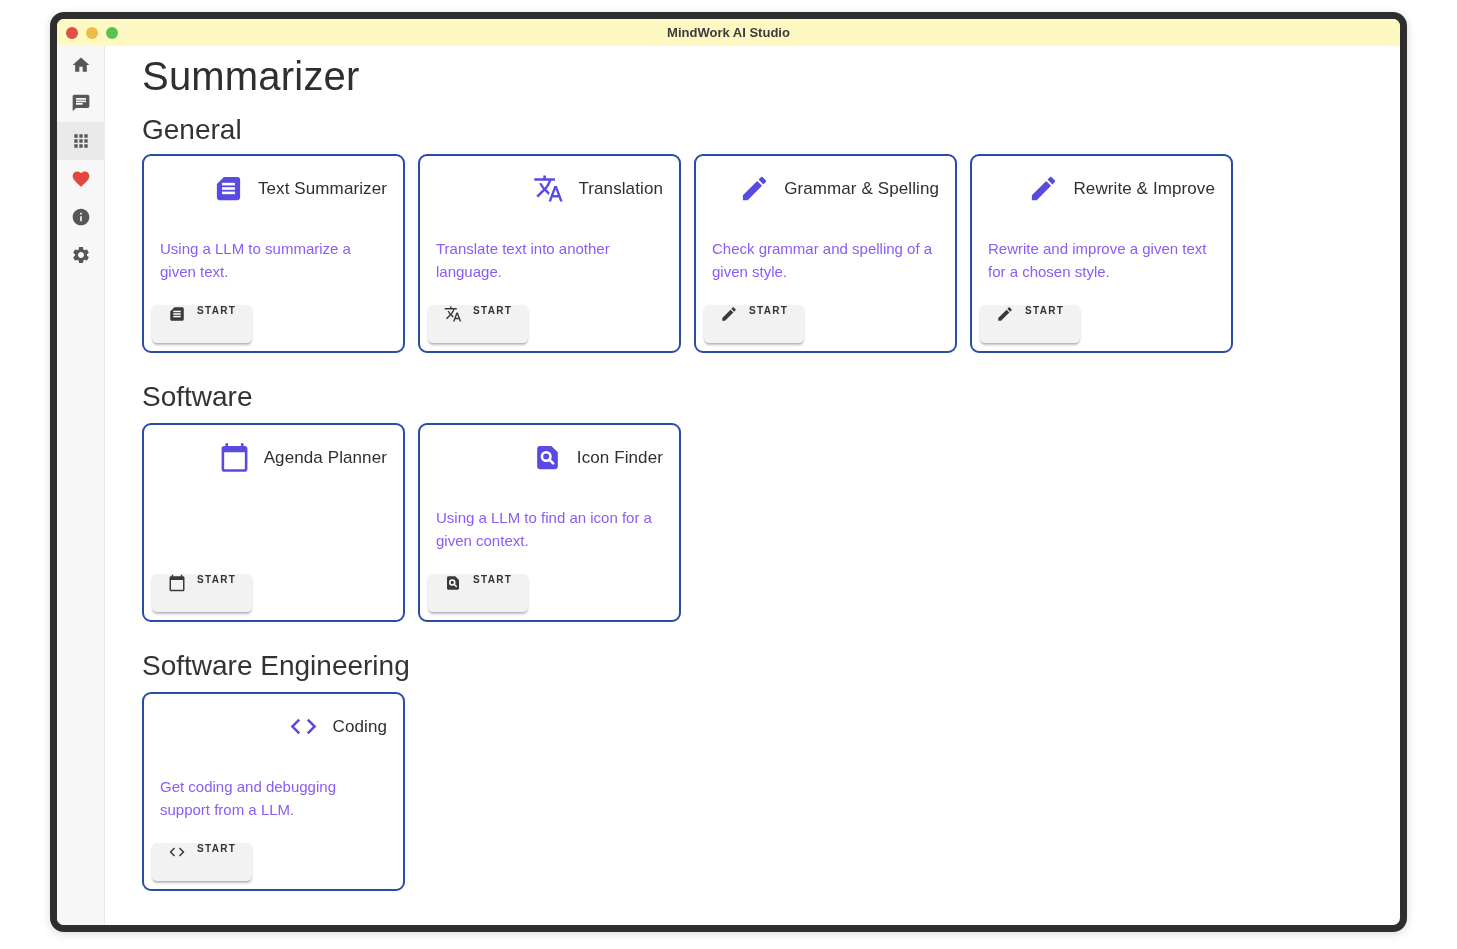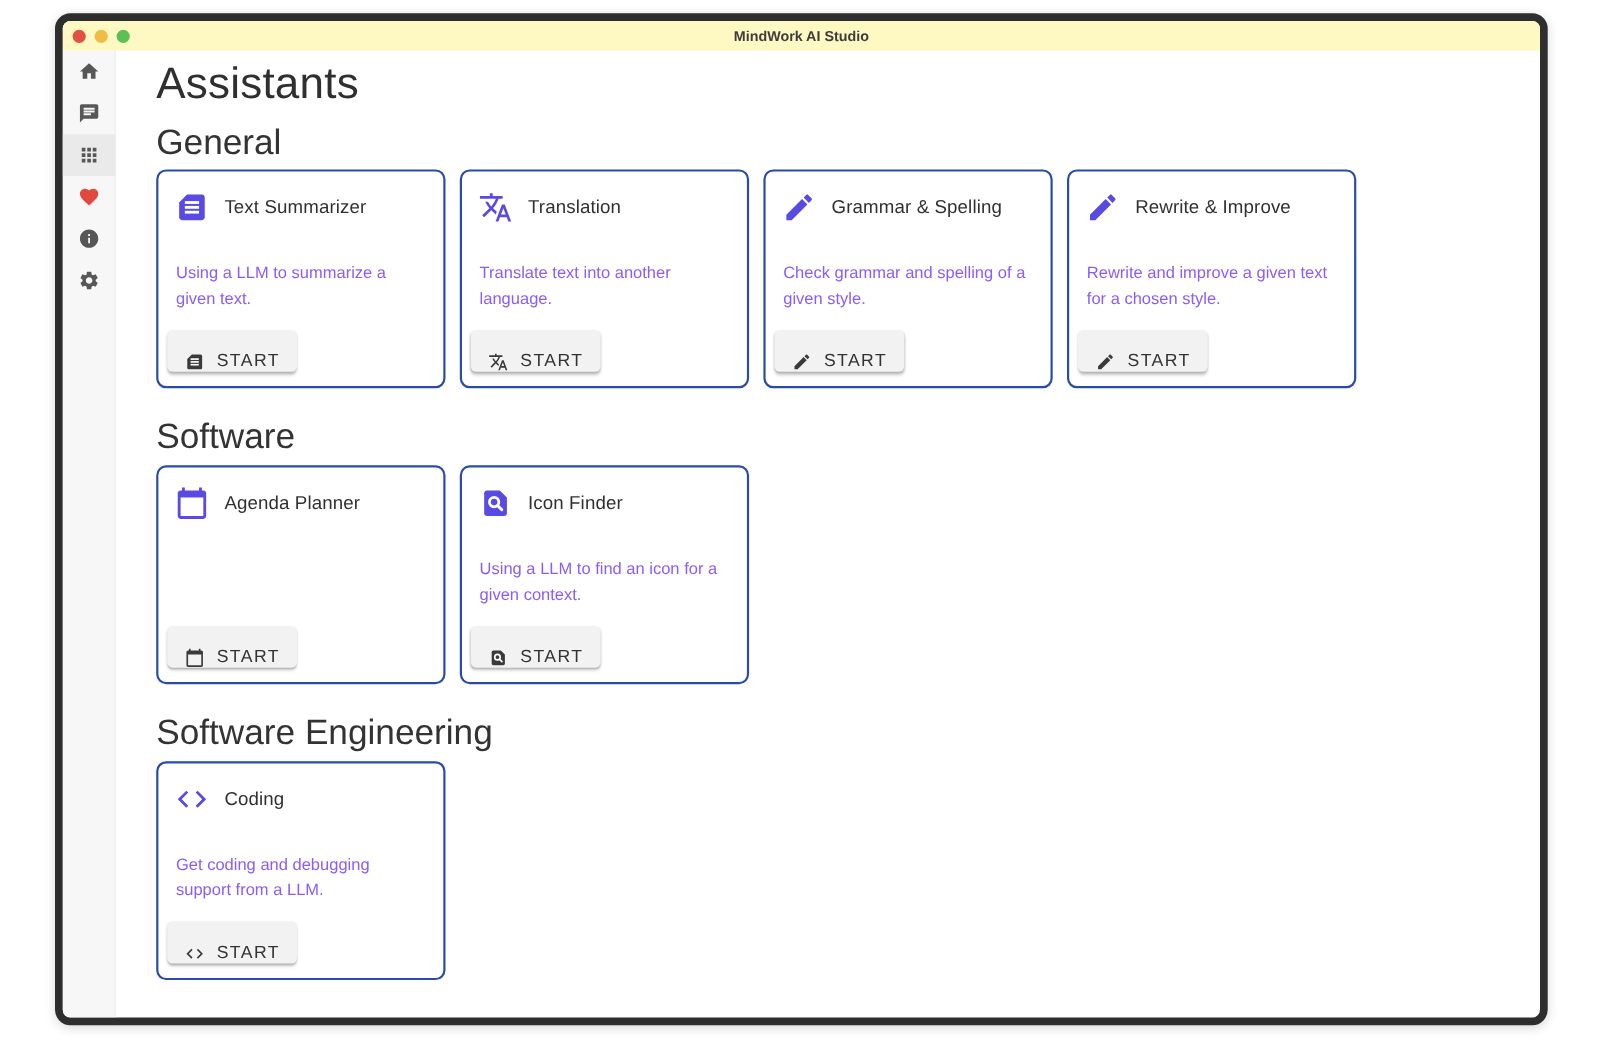--- a/index.html
+++ b/index.html
@@ -40,46 +40,46 @@
   .side-item svg { width: 20px; height: 20px; }
   .side-item.fav { color: #e2483d; }
 
   .main { flex: 1; padding: 0 0 0 37px; overflow: hidden; }
 
   .page-title {
     margin-top: 7px; font-size: 40px; line-height: 47px; font-weight: 400;
     color: #2f2f2f; letter-spacing: 0.2px;
   }
   .section-heading {
-    font-size: 32px; line-height: 33px; font-weight: 400; color: #333333;
+    font-size: 28px; line-height: 33px; font-weight: 400; color: #333333;
   }
   .section-heading.first { margin: 13px 0 8px; }
   .section-heading.rest  { margin: 27px 0 10px; }
 
   .card-row { display: flex; gap: 13px; }
 
   .card {
     width: 263px; height: 199px; background: #ffffff;
     border: 2px solid #2b4ba8; border-radius: 9px; position: relative;
   }
   .card-header {
-    display: flex; align-items: center; gap: 14px; padding: 17px 16px 0 15px;
+    display: flex; align-items: center; gap: 14px; padding: 17px 16px 0 15px; justify-content: flex-end;
   }
   .card-icon { width: 31px; height: 31px; color: #594AE2; flex-shrink: 0; display: flex; }
   .card-icon svg { width: 31px; height: 31px; }
   .card-title { font-size: 17px; font-weight: 500; color: #303030; letter-spacing: 0.1px; }
   .card-desc {
     margin-top: 33px; padding: 0 16px; font-size: 15px; line-height: 23px; color: #8b5cf6;
   }
   .card-actions { position: absolute; left: 8px; bottom: 8px; }
   .start-button {
-    display: inline-flex; align-items: flex-end; gap: 11px; height: 38px; padding: 0 16px;
+    display: inline-flex; align-items: flex-start; gap: 11px; height: 38px; padding: 0 16px;
     background: #f2f2f2; border: none; border-radius: 5px; cursor: pointer;
     font-family: "Liberation Sans", sans-serif;
-    font-size: 16px; font-weight: 400; letter-spacing: 1.3px; color: #333333;
+    font-size: 10px; font-weight: 700; letter-spacing: 1.3px; color: #333333;
     box-shadow: 0 3px 3px -1px rgba(0,0,0,0.22), 0 1px 2px rgba(0,0,0,0.14);
   }
   .start-button .btn-icon { width: 18px; height: 18px; color: #3a3a3a; display: flex; }
   .start-button .btn-icon svg { width: 18px; height: 18px; }
 </style>
 </head>
 <body>
 
 <div class="window">
   <div class="titlebar">
@@ -118,21 +118,21 @@
             <path d="M12 2C6.48 2 2 6.48 2 12s4.48 10 10 10 10-4.48 10-10S17.52 2 12 2zm1 15h-2v-6h2v6zm0-8h-2V7h2v2z"></path>
           </svg>
         </div>
         <div class="side-item">
           <svg viewBox="0 0 24 24" fill="currentColor">
             <path d="M19.14 12.94c.04-.3.06-.61.06-.94 0-.32-.02-.64-.07-.94l2.03-1.58c.18-.14.23-.41.12-.61l-1.92-3.32c-.12-.22-.37-.29-.59-.22l-2.39.96c-.5-.38-1.03-.7-1.62-.94l-.36-2.54c-.04-.24-.24-.41-.48-.41h-3.84c-.24 0-.43.17-.47.41l-.36 2.54c-.59.24-1.13.57-1.62.94l-2.39-.96c-.22-.08-.47 0-.59.22L2.74 8.87c-.12.21-.08.47.12.61l2.03 1.58c-.05.3-.09.63-.09.94s.02.64.07.94l-2.03 1.58c-.18.14-.23.41-.12.61l1.92 3.32c.12.22.37.29.59.22l2.39-.96c.5.38 1.03.7 1.62.94l.36 2.54c.05.24.24.41.48.41h3.84c.24 0 .44-.17.47-.41l.36-2.54c.59-.24 1.13-.56 1.62-.94l2.39.96c.22.08.47 0 .59-.22l1.92-3.32c.12-.22.07-.47-.12-.61l-2.01-1.58zM12 15.6c-1.98 0-3.6-1.62-3.6-3.6s1.62-3.6 3.6-3.6 3.6 1.62 3.6 3.6-1.62 3.6-3.6 3.6z"></path>
           </svg>
         </div>
       </nav>
     <main class="main">
-      <h1 class="page-title">Assistants</h1>
+      <h1 class="page-title">Summarizer</h1>
       <div id="sections">
           <h2 class="section-heading first">General</h2>
           <div class="card-row">
             <div class="card">
               <div class="card-header">
                 <span class="card-icon">
                   <svg viewBox="0 0 24 24" fill="currentColor">
                     <path d="M8.5 3 3 8.5V19c0 1.1.9 2 2 2h14c1.1 0 2-.9 2-2V5c0-1.1-.9-2-2-2H8.5z"></path>
                     <rect x="7" y="7.6" width="10" height="2" fill="#fff"></rect>
                     <rect x="7" y="11" width="10" height="2" fill="#fff"></rect>

